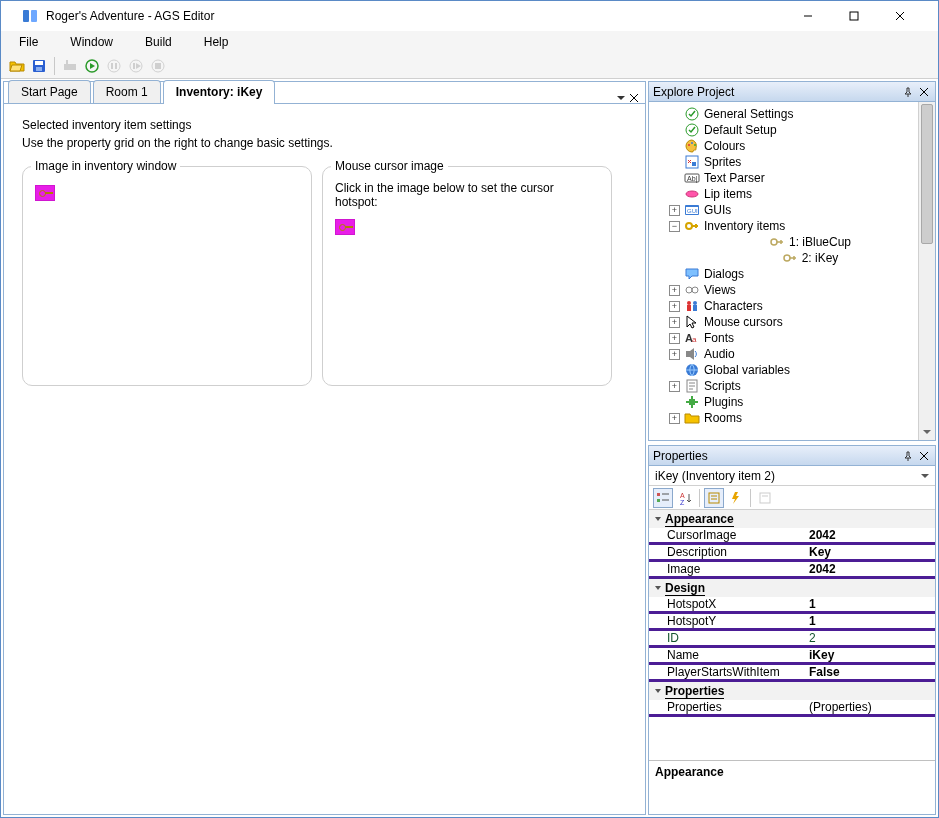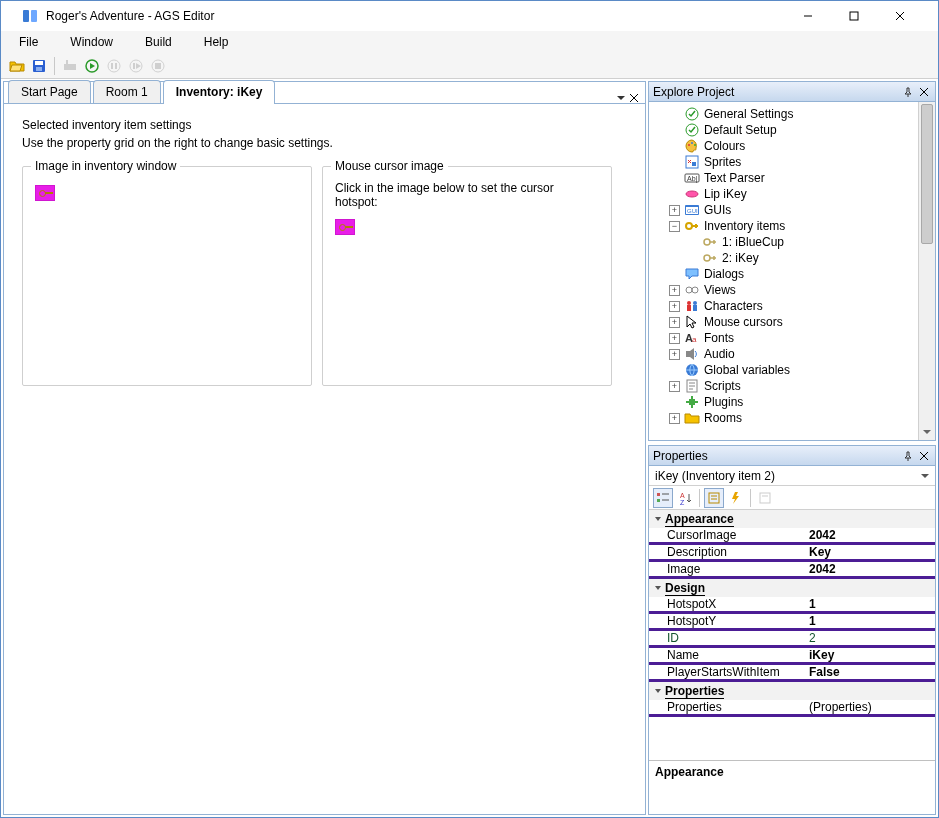--- a/index.html
+++ b/index.html
@@ -19,39 +19,39 @@
 .main { flex: 1; display: flex; flex-direction: column; border: 1px solid #93b2d4; }
 .tabrow { height: 22px; display: flex; align-items: flex-end; background: #fff; padding-left: 4px; position: relative; border-bottom: 1px solid #93b2d4; }
 .tab { padding: 4px 12px; border: 1px solid #93b2d4; border-bottom: none; border-radius: 4px 4px 0 0; margin-right: 2px; background: #f0f0f0; font-size: 12px; position: relative; }
 .tab.active { background: #fff; z-index: 2; font-weight: bold; }
 .tab.active::after { content: ""; position: absolute; left: 0; right: 0; bottom: -1px; height: 1px; background: #fff; }
 .tabrow .tab-tools { margin-left: auto; margin-right: 6px; display: flex; gap: 4px; align-items: center; }
 .content { flex: 1; padding: 14px 18px; background: #fff; }
 .content-title { font-size: 12px; margin-bottom: 4px; }
 .content-sub { font-size: 12px; margin-bottom: 16px; }
 .boxes { display: flex; gap: 10px; }
-.gbox { border: 1px solid #cfcfcf; border-radius: 2px; padding: 14px 12px 12px; position: relative; width: 290px; height: 220px; }
+.gbox { border: 1px solid #cfcfcf; border-radius: 10px; padding: 14px 12px 12px; position: relative; width: 290px; height: 220px; }
 .gbox .legend { position: absolute; top: -8px; left: 8px; background: #fff; padding: 0 4px; font-size: 12px; }
 .keyimg { width: 20px; height: 16px; background: #e81ee8; border: 1px solid #d016d0; position: relative; display: inline-block; margin-top: 4px; }
 .keyimg::before { content: ""; position: absolute; left: 3px; top: 4px; width: 5px; height: 5px; border: 1px solid #b08000; border-radius: 50%; }
 .keyimg::after { content: ""; position: absolute; left: 9px; top: 6px; width: 8px; height: 2px; background: #b08000; }
 .right { width: 288px; display: flex; flex-direction: column; gap: 4px; }
 .panel { border: 1px solid #93b2d4; display: flex; flex-direction: column; }
 .panel.explorer { flex: 1; min-height: 0; }
 .phdr { height: 20px; background: linear-gradient(#e8effa, #c6d8ee); border-bottom: 1px solid #93b2d4; display: flex; align-items: center; padding: 0 4px; font-size: 12px; }
 .phdr .sp { flex: 1; }
 .phdr .pbtn { width: 14px; height: 14px; display: flex; align-items: center; justify-content: center; margin-left: 2px; }
 .tree-wrap { flex: 1; overflow: hidden; display: flex; }
 .tree { flex: 1; overflow-y: auto; padding: 4px 0; font-size: 12px; }
 .tree .node { display: flex; align-items: center; height: 16px; padding-left: 6px; white-space: nowrap; }
 .tree .exp { width: 11px; height: 11px; border: 1px solid #8a8a8a; display: inline-flex; align-items: center; justify-content: center; font-size: 9px; line-height: 1; margin-right: 4px; color: #444; flex-shrink: 0; }
 .tree .noexp { width: 11px; height: 11px; margin-right: 4px; display: inline-block; flex-shrink: 0; }
 .tree .ticon { width: 16px; height: 16px; margin-right: 4px; display: inline-flex; align-items: center; justify-content: center; flex-shrink: 0; }
 .tree .l1 { padding-left: 20px; }
-.tree .l2 { padding-left: 38px; }
+.tree .l2 { padding-left: 38px; justify-content: center; }
 .scroll-track { width: 17px; background: #f0f0f0; border-left: 1px solid #d0d0d0; position: relative; }
 .scroll-thumb { position: absolute; left: 2px; right: 2px; top: 2px; height: 140px; background: #cdcdcd; border: 1px solid #a8a8a8; border-radius: 2px; }
 .scroll-btn { position: absolute; left: 0; right: 0; height: 17px; display: flex; align-items: center; justify-content: center; }
 .scroll-btn.up { top: 0; }
 .scroll-btn.dn { bottom: 0; }
 .props-panel { height: 370px; }
 .prop-obj { height: 20px; border-bottom: 1px solid #d0d0d0; display: flex; align-items: center; padding: 0 6px; }
 .prop-obj .dd { margin-left: auto; }
 .prop-tools { height: 24px; border-bottom: 1px solid #d0d0d0; display: flex; align-items: center; padding: 0 4px; gap: 2px; }
 .prop-tools .ptb { width: 20px; height: 20px; border: 1px solid transparent; display: flex; align-items: center; justify-content: center; }
@@ -268,21 +268,21 @@
                 </span>
                 <span>Text Parser</span>
               </div>
               <div class="node l1">
                 <span class="noexp"></span>
                 <span class="ticon">
                   <svg width="16" height="16" viewBox="0 0 16 16">
                     <ellipse cx="8" cy="8" rx="6" ry="3" fill="#f5a" stroke="#c37"></ellipse>
                   </svg>
                 </span>
-                <span>Lip iKey</span>
+                <span>Lip items</span>
               </div>
               <div class="node l1">
                 <span class="exp">+</span>
                 <span class="ticon">
                   <svg width="16" height="16" viewBox="0 0 16 16">
                     <rect x="1" y="3" width="14" height="10" fill="#3a7bd5" rx="1"></rect>
                     <rect x="2" y="5" width="12" height="7" fill="#fff"></rect>
                     <text x="3" y="11" font-size="6" fill="#3a7bd5">GUI</text>
                   </svg>
                 </span>

